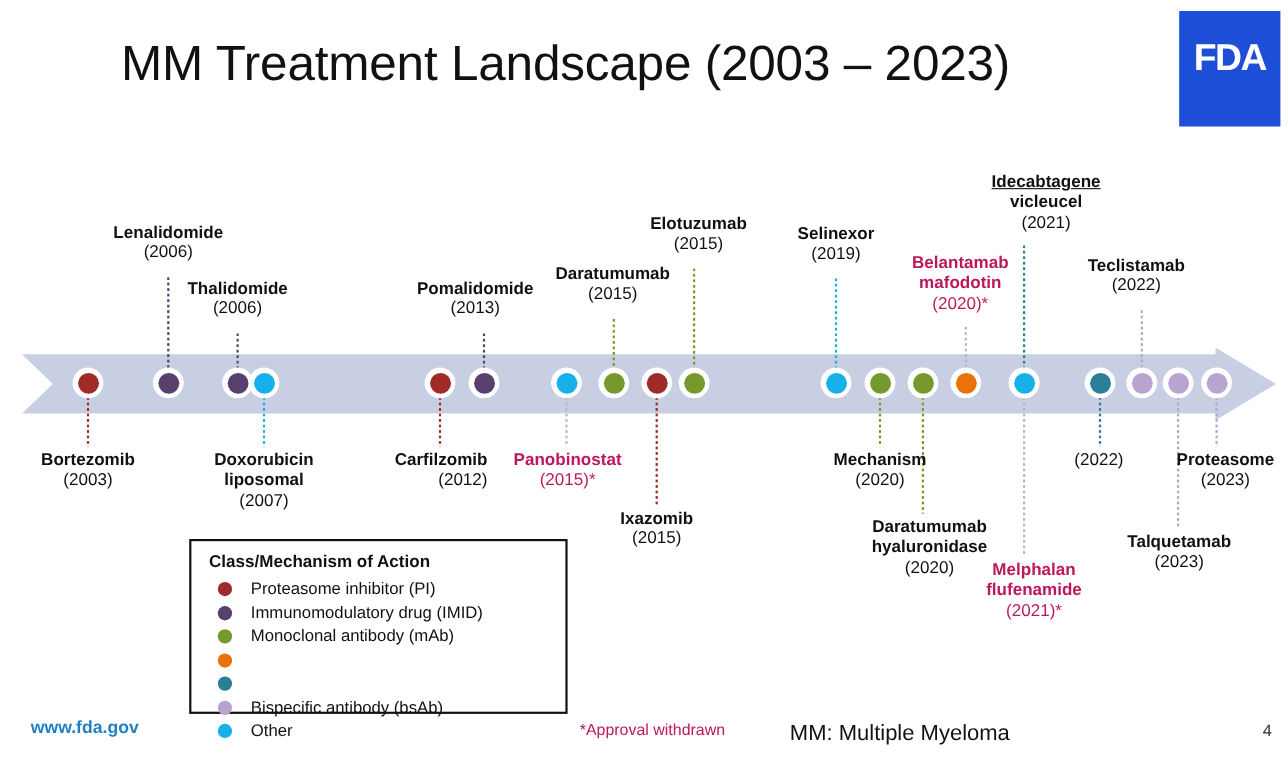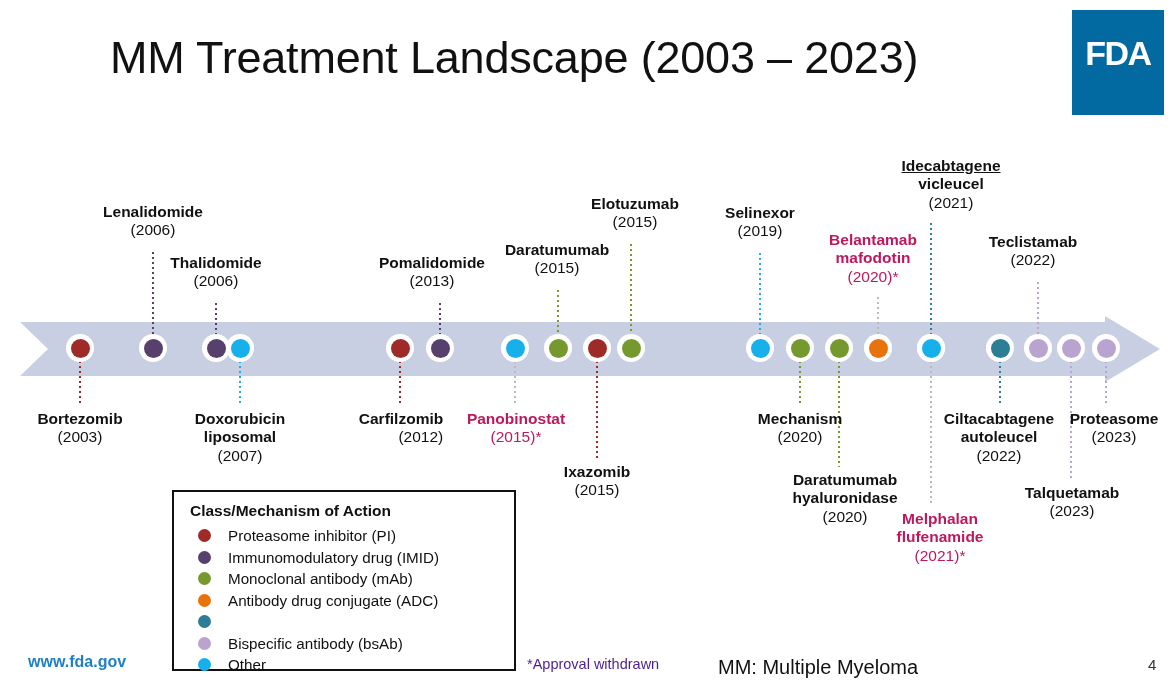--- a/index.html
+++ b/index.html
@@ -13,21 +13,21 @@
   
   .title{
     position:absolute;left:110px;top:32px;
     font-size:45px;font-weight:400;color:#111;
     letter-spacing:-0.2px;white-space:nowrap;
   }
 
   
   .fda-logo{
     position:absolute;left:1072px;top:10px;width:92px;height:105px;
-    background:#0369a1;
+    background:#1d4ed8;
   }
   .fda-logo .fda-text{
     position:absolute;left:0;right:0;top:24px;text-align:center;
     color:#ffffff;font-size:34px;font-weight:700;letter-spacing:-1.5px;
     font-family:"Liberation Sans", sans-serif;
   }
 
   
   .timeline{position:absolute;left:0;top:316px;width:1171px;height:66px;}
   .timeline svg{display:block;}
@@ -52,35 +52,35 @@
   .lbl{
     position:absolute;text-align:center;z-index:6;
     line-height:1.18;white-space:nowrap;
   }
   .lbl .name{font-size:15.5px;font-weight:700;color:#111;display:block;}
   .lbl .yr{font-size:15.5px;font-weight:400;color:#111;display:block;}
   .lbl.withdrawn .name,.lbl.withdrawn .yr{color:#be185d;}
 
   
   .legend{
-    position:absolute;left:172px;top:490px;width:344px;height:181px;
+    position:absolute;left:172px;top:490px;width:344px;height:159px;
     background:#ffffff;border:2.5px solid #111;box-sizing:border-box;
     padding:10px 0 0 14px;z-index:20;
   }
   .legend-title{font-size:15.5px;font-weight:700;color:#111;margin:0 0 5px 2px;}
   .legend-row{display:flex;align-items:center;height:21.5px;}
   .legend-dot{width:13px;height:13px;border-radius:50%;margin-left:10px;flex:0 0 auto;}
   .legend-label{font-size:15.2px;color:#111;margin-left:17px;white-space:nowrap;}
 
   
   .site{
     position:absolute;left:28px;top:653px;
     font-size:16px;font-weight:700;color:#1f7fc4;
   }
-  .note-withdrawn{position:absolute;left:527px;top:656px;font-size:14.5px;color:#4c1d95;}
+  .note-withdrawn{position:absolute;left:527px;top:656px;font-size:14.5px;color:#be185d;}
   .note-mm{position:absolute;left:718px;top:656px;font-size:20px;color:#111;}
   .page-num{position:absolute;left:1148px;top:656px;font-size:15px;color:#333;}
 </style>
 </head>
 <body>
 
 <div id="slide">
 
   <div class="title">MM Treatment Landscape (2003 – 2023)</div>
 
@@ -252,24 +252,20 @@
         <span class="yr">(2021)</span>
       </div>
       <div class="lbl withdrawn" style="left: 940px; top: 510px; transform: translateX(-50%);">
         <span class="name" style="white-space: normal;">
           <span style="display: block;">Melphalan</span>
           <span style="display: block;">flufenamide</span>
         </span>
         <span class="yr">(2021)*</span>
       </div>
       <div class="lbl" style="left: 999px; top: 410px; transform: translateX(-50%);">
-        <span class="name" style="white-space: normal;">
-          <span style="display: block;">Ciltacabtagene</span>
-          <span style="display: block;">autoleucel</span>
-        </span>
         <span class="yr">(2022)</span>
       </div>
       <div class="lbl" style="left: 1033px; top: 233px; transform: translateX(-50%);">
         <span class="name">Teclistamab</span>
         <span class="yr">(2022)</span>
       </div>
       <div class="lbl" style="left: 1072px; top: 484px; transform: translateX(-50%);">
         <span class="name">Talquetamab</span>
         <span class="yr">(2023)</span>
       </div>
@@ -289,21 +285,20 @@
         <div class="legend-row">
           <span class="legend-dot" style="background: rgb(87, 64, 107);"></span>
           <span class="legend-label">Immunomodulatory drug (IMID)</span>
         </div>
         <div class="legend-row">
           <span class="legend-dot" style="background: rgb(118, 153, 46);"></span>
           <span class="legend-label">Monoclonal antibody (mAb)</span>
         </div>
         <div class="legend-row">
           <span class="legend-dot" style="background: rgb(232, 115, 12);"></span>
-          <span class="legend-label">Antibody drug conjugate (ADC)</span>
         </div>
         <div class="legend-row">
           <span class="legend-dot" style="background: rgb(43, 126, 150);"></span>
         </div>
         <div class="legend-row">
           <span class="legend-dot" style="background: rgb(185, 164, 207);"></span>
           <span class="legend-label">Bispecific antibody (bsAb)</span>
         </div>
         <div class="legend-row">
           <span class="legend-dot" style="background: rgb(23, 176, 234);"></span>

